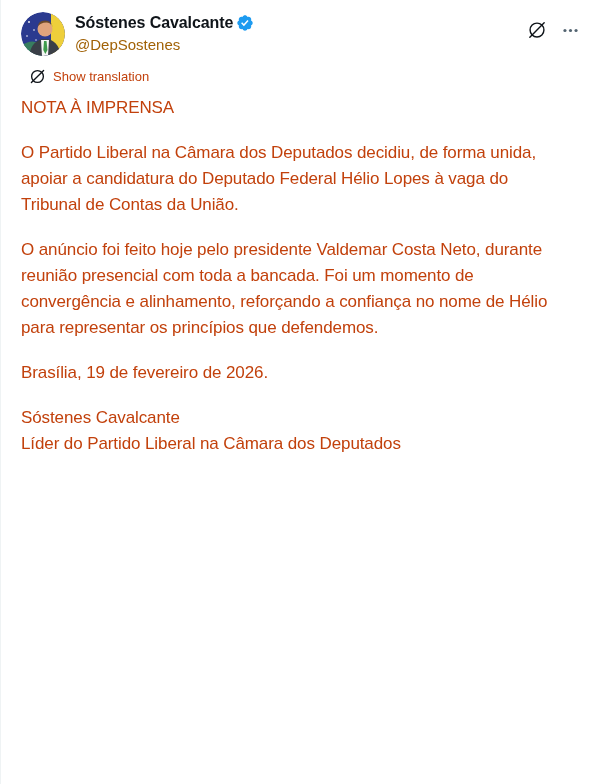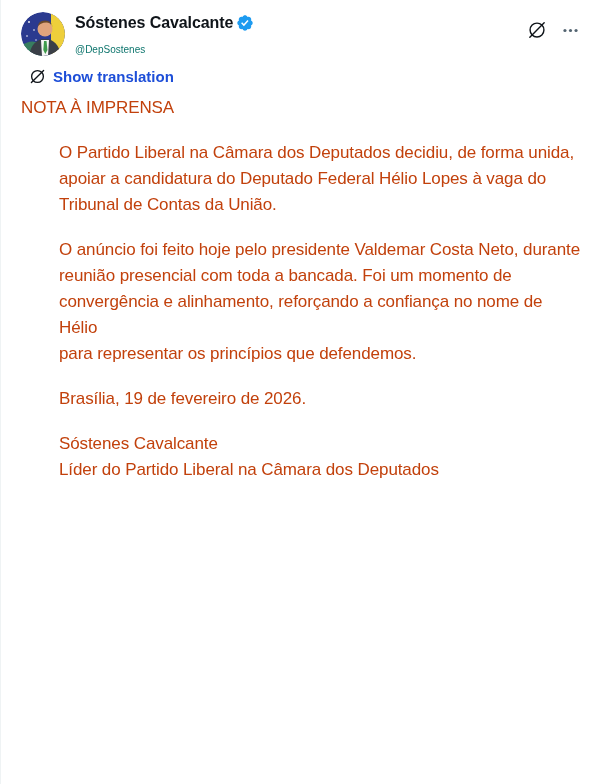--- a/index.html
+++ b/index.html
@@ -46,23 +46,23 @@
     letter-spacing: -0.1px;
     cursor: pointer;
   }
   .verified {
     width: 18px;
     height: 18px;
     margin-left: 3px;
     display: inline-flex;
   }
   .author-handle {
-    font-size: 10px;
-    color: #0f766e;
-    margin-top: 12px;
+    font-size: 15px;
+    color: #a16207;
+    margin-top: 4px;
     cursor: pointer;
   }
   .header-actions {
     display: flex;
     align-items: center;
     gap: 14px;
     padding-top: 8px;
   }
   .icon-btn {
     background: none;
@@ -80,35 +80,35 @@
     align-items: center;
     gap: 7px;
     margin-top: 10px;
     margin-left: 8px;
     height: 20px;
     cursor: pointer;
     width: fit-content;
   }
   .translate-icon { display: inline-flex; color: #0f1419; }
   .translate-label {
-    font-size: 15px;
-    font-weight: 700;
-    color: #1d4ed8;
+    font-size: 13px;
+    font-weight: 400;
+    color: #c2410c;
   }
   
   .tweet-body {
     margin-top: 9px;
     width: 562px;
     font-size: 17px;
     line-height: 26px;
     color: #c2410c;
     letter-spacing: -0.1px;
   }
   .tweet-paragraph { white-space: pre-line; }
-  .tweet-paragraph + .tweet-paragraph { margin-top: 19px; margin-left: 38px; }
+  .tweet-paragraph + .tweet-paragraph { margin-top: 19px; }
 </style>
 </head>
 <body>
 
 <div class="tweet">
 
   <div class="tweet-header">
 
     <div class="avatar">
       <svg width="44" height="44" viewBox="0 0 44 44">

